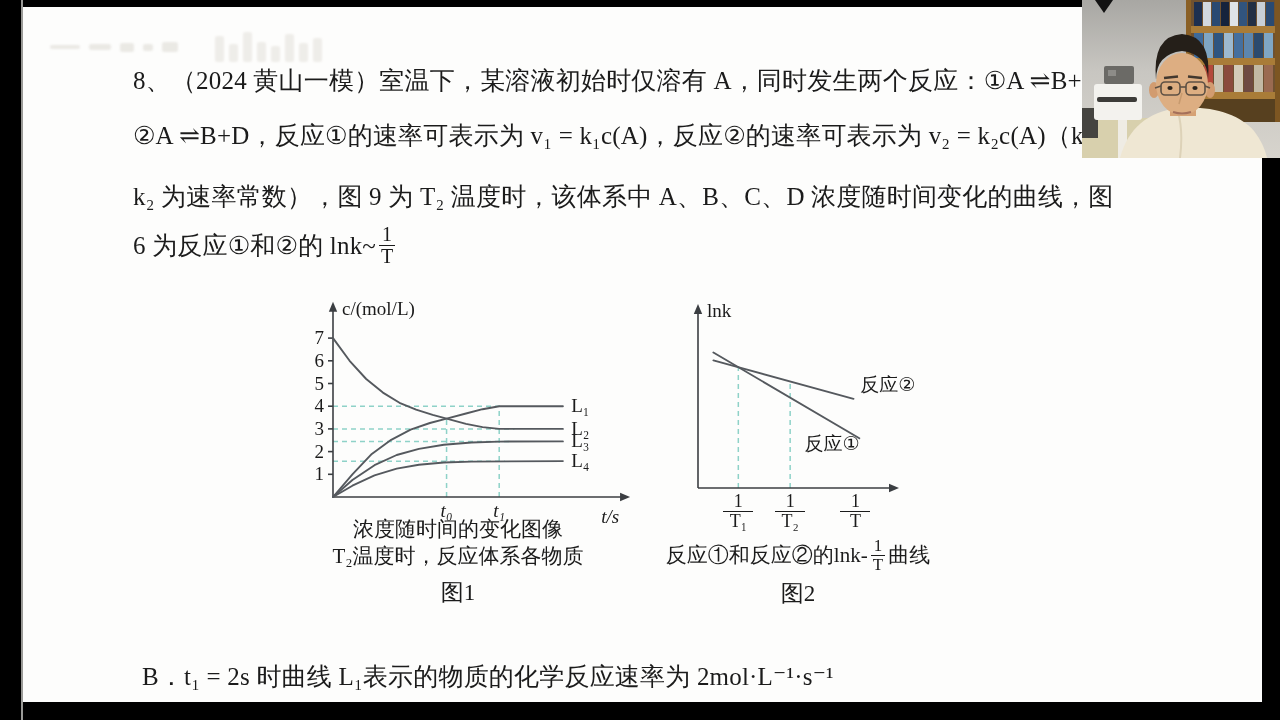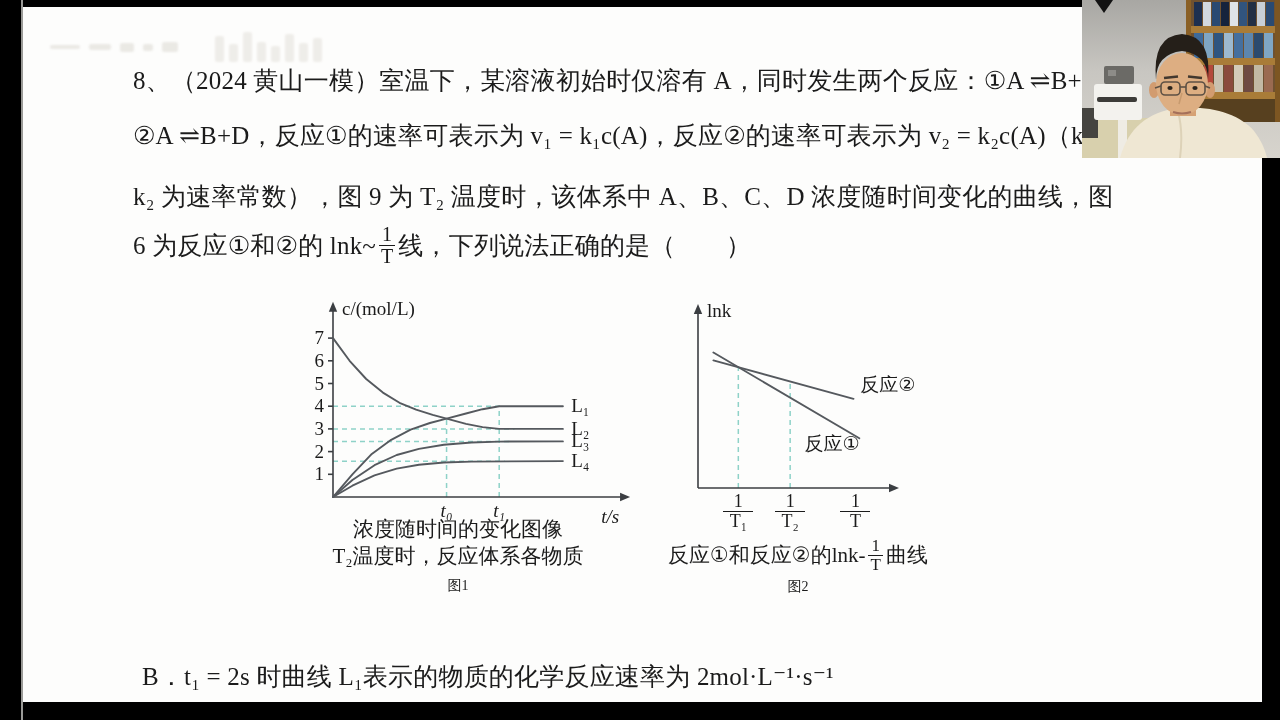--- a/index.html
+++ b/index.html
@@ -21,22 +21,22 @@
   
   .textline{position:absolute;left:133px;white-space:nowrap;font-size:25px;letter-spacing:.2px;z-index:2;}
   .line4wrap{display:flex;align-items:center;}
   .ifrac{display:inline-flex;flex-direction:column;align-items:center;font-size:20px;line-height:21px;margin:0 3px;}
   .ifrac .n{border-bottom:1.6px solid #1b1b1b;padding:0 3px;}
   
   svg.chart{position:absolute;overflow:visible;z-index:2;}
   .tick{font-family:"Liberation Serif","DejaVu Serif","DejaVu Sans",serif;font-size:19px;fill:#1b1b1b;}
   .cap{position:absolute;text-align:center;font-size:21px;line-height:27px;z-index:2;}
   .cap .capline{display:block;}
-  .figlabel{position:absolute;text-align:center;font-size:14px;z-index:2;}
-  .cap2{display:flex;justify-content:center;align-items:center;}
+  .figlabel{position:absolute;text-align:center;font-size:23px;z-index:2;}
+  .cap2{display:flex;justify-content:center;align-items:center;font-family:Liberation Serif, serif;}
   .cap2 .ifrac{font-size:17px;line-height:18px;}
   .frac2{position:absolute;width:30px;text-align:center;font-size:18px;line-height:19px;z-index:2;}
   .frac2 .n{display:block;border-bottom:1.6px solid #1b1b1b;padding:0 1px;}
   .frac2 .d{display:block;}
   
   .webcam{position:absolute;left:1082px;top:0;width:198px;height:158px;overflow:hidden;z-index:5;}
   .pointer{position:absolute;left:1095px;top:0;width:0;height:0;z-index:6;
            border-left:9px solid transparent;border-right:9px solid transparent;border-top:13px solid #121212;}
 </style>
 </head>
@@ -64,21 +64,20 @@
 
   <div class="textline" style="top:64px">8、（2024 黄山一模）室温下，某溶液初始时仅溶有 A，同时发生两个反应：①A ⇌B+C</div>
   <div class="textline" style="top:119px">②A ⇌B+D，反应①的速率可表示为 v₁ = k₁c(A)，反应②的速率可表示为 v₂ = k₂c(A)（k₁</div>
   <div class="textline" style="top:180px">k₂ 为速率常数），图 9 为 T₂ 温度时，该体系中 A、B、C、D 浓度随时间变化的曲线，图</div>
   <div class="textline line4wrap" style="top:224px">
     <span>6 为反应①和②的 lnk~</span>
     <span class="ifrac">
       <span class="n">1</span>
       <span>T</span>
     </span>
-    <span>线，下列说法正确的是（　　）</span>
   </div>
 
   <svg id="fig1" class="chart" style="left:291px;top:288px" width="345" height="240">
       <line x1="42" y1="118.2" x2="209.58499999999998" y2="118.2" stroke="#8ed2c8" stroke-width="1.5" stroke-dasharray="5 4"></line>
       <line x1="42" y1="140.9" x2="223.435" y2="140.9" stroke="#8ed2c8" stroke-width="1.5" stroke-dasharray="5 4"></line>
       <line x1="42" y1="153.385" x2="219.28" y2="153.385" stroke="#8ed2c8" stroke-width="1.5" stroke-dasharray="5 4"></line>
       <line x1="42" y1="173.13400000000001" x2="213.74" y2="173.13400000000001" stroke="#8ed2c8" stroke-width="1.5" stroke-dasharray="5 4"></line>
       <line x1="155.57" y1="209" x2="155.57" y2="130.685" stroke="#8ed2c8" stroke-width="1.5" stroke-dasharray="5 4"></line>
       <line x1="208.2" y1="209" x2="208.2" y2="118.2" stroke="#8ed2c8" stroke-width="1.5" stroke-dasharray="5 4"></line>
       <line x1="42" y1="209" x2="330.08" y2="209" stroke="#3b3e42" stroke-width="1.6"></line>

